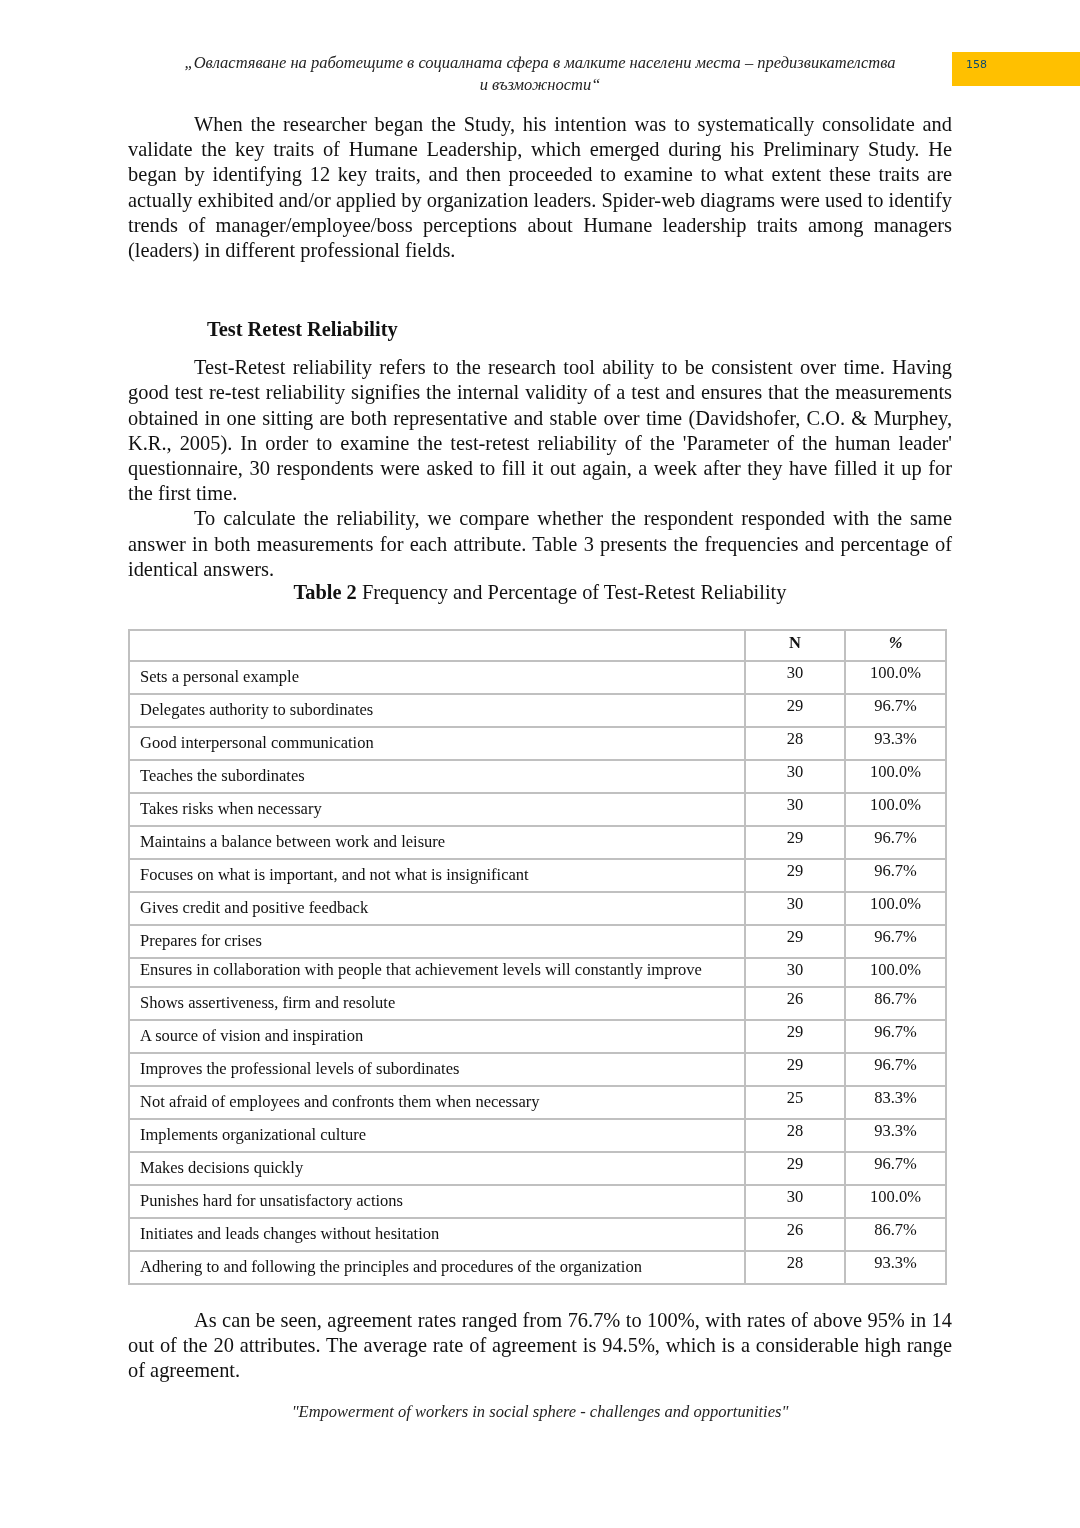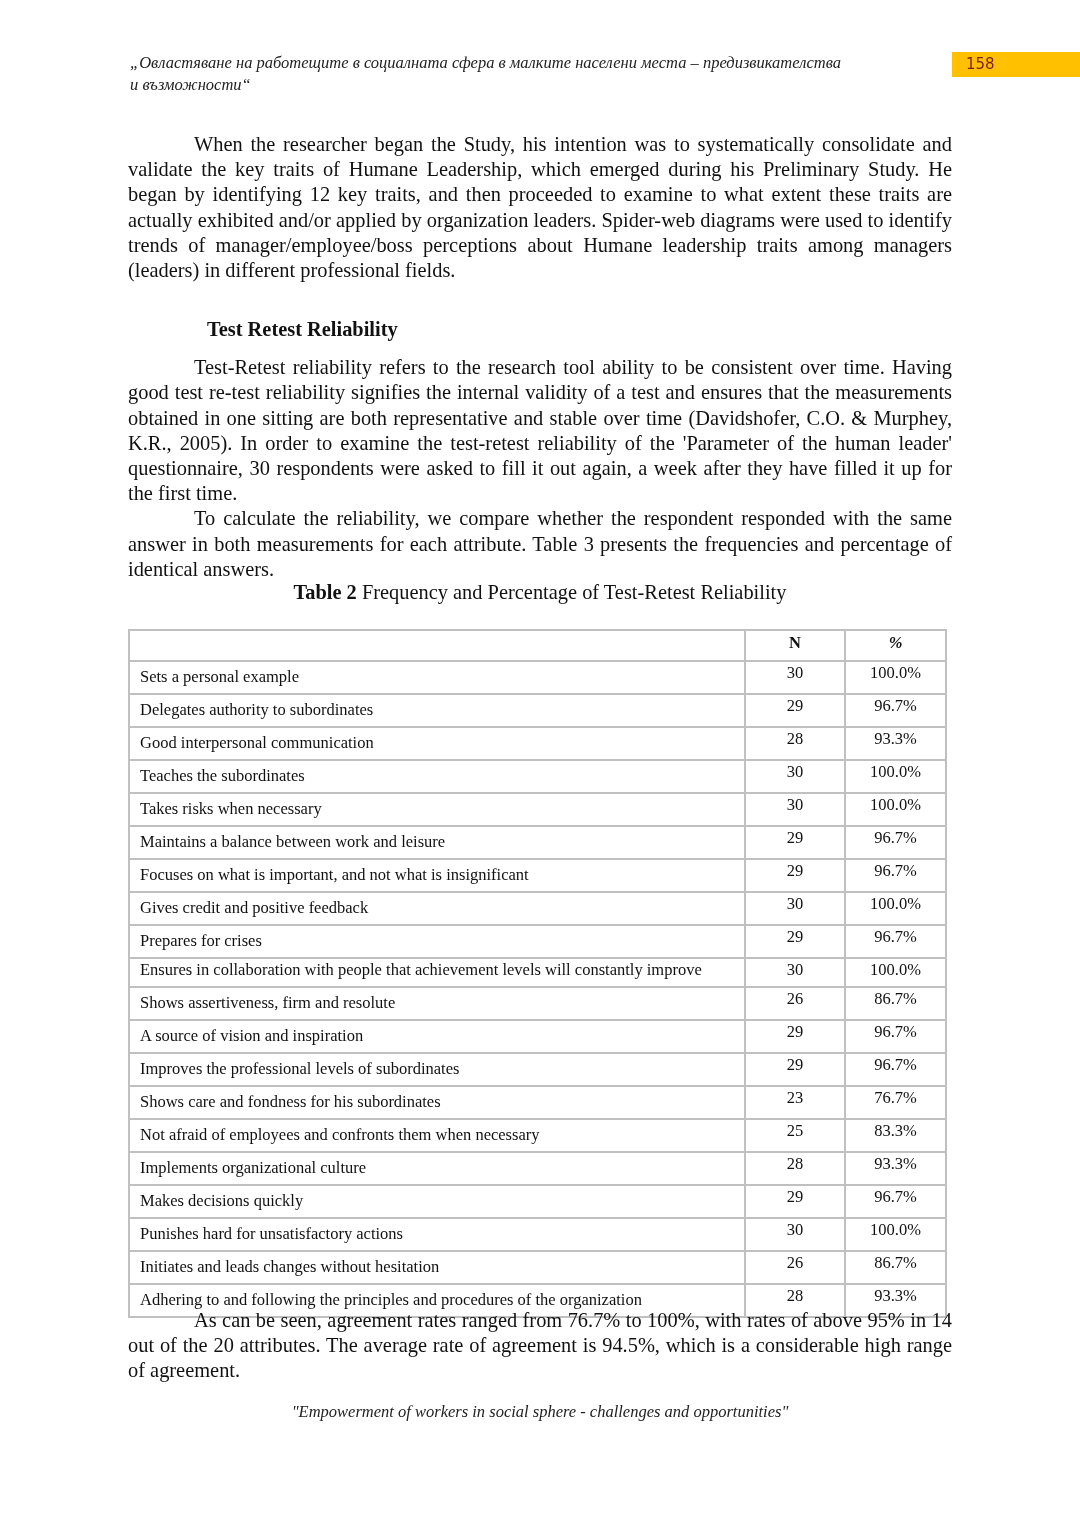--- a/index.html
+++ b/index.html
@@ -1,22 +1,22 @@
 <!DOCTYPE html>
 <html><head>
 <meta charset="utf-8">
 <style>
   html, body { margin: 0; padding: 0; background: #ffffff; }
   body { width: 1080px; height: 1528px; position: relative; overflow: hidden;
          font-family: "Liberation Serif", "DejaVu Serif", serif; color: #111; }
-  .hdr { position: absolute; left: 130px; width: 820px; top: 52px; text-align: left;
+  .hdr { position: absolute; left: 130px; width: 820px; top: 52px; text-align: center;
          font-style: italic; font-size: 16.5px; line-height: 22px; color: #222; }
-  .badge { position: absolute; left: 952px; top: 52px; width: 128px; height: 25px;
-           background: #ffc000; color: #7f1d1d; font-family: "DejaVu Sans", sans-serif;
-           font-size: 15px; line-height: 25px; padding-left: 14px; box-sizing: border-box; }
+  .badge { position: absolute; left: 952px; top: 52px; width: 128px; height: 34px;
+           background: #ffc000; color: #0c4a6e; font-family: "DejaVu Sans", sans-serif;
+           font-size: 11px; line-height: 25px; padding-left: 14px; box-sizing: border-box; }
   .body { position: absolute; left: 128px; width: 824px; }
   p.para { margin: 0; font-size: 20.4px; line-height: 25.2px; text-align: justify; }
   p.para.indent { text-indent: 66px; }
   .sec-title { margin: 13px; font-size: 20.4px; line-height: 25.2px; font-weight: bold; padding-left: 66px; }
   .caption { position: absolute; left: 128px; width: 824px; top: 580px; text-align: center;
              font-size: 20.4px; line-height: 25px; }
   .caption b { font-weight: bold; }
   table.t3 { position: absolute; left: 128px; top: 629px; width: 819px; border-collapse: collapse;
              font-size: 16.5px; }
   table.t3 td, table.t3 th { border: 2px solid #c0c0c0; padding: 0 10px; vertical-align: top; }
@@ -31,21 +31,21 @@
 </style>
 </head>
 <body>
 
 <div class="hdr">
   <div>„Овластяване на работещите в социалната сфера в малките населени места – предизвикателства</div>
   <div>и възможности“</div>
 </div>
 <div class="badge">158</div>
 
-<div class="body" style="top:132px;">
+<div class="body" style="top:112px;">
   <p class="para indent">When the researcher began the Study, his intention was to systematically consolidate and validate the key traits of Humane Leadership, which emerged during his Preliminary Study. He began by identifying 12 key traits, and then proceeded to examine to what extent these traits are actually exhibited and/or applied by organization leaders. Spider-web diagrams were used to identify trends of manager/employee/boss perceptions about Humane leadership traits among managers (leaders) in different professional fields.</p>
 </div>
 
 <div class="body" style="top:304px;">
   <div class="sec-title">Test Retest Reliability</div>
   <p class="para indent">Test-Retest reliability refers to the research tool ability to be consistent over time. Having good test re-test reliability signifies the internal validity of a test and ensures that the measurements obtained in one sitting are both representative and stable over time (Davidshofer, C.O. &amp; Murphey, K.R., 2005).  In order to examine the test-retest reliability of the 'Parameter of the human leader' questionnaire, 30 respondents were asked to fill it out again, a week after they have filled it up for the first time.</p>
   <p class="para indent">To calculate the reliability, we compare whether the respondent responded with the same answer in both measurements for each attribute. Table 3 presents the frequencies and percentage of identical answers.</p>
 </div>
 
 <div class="caption"><b>Table 2</b><span> Frequency and Percentage of Test-Retest Reliability</span></div>
@@ -118,25 +118,20 @@
         <td class="lbl">A source of vision and inspiration</td>
         <td class="num">29</td>
         <td class="pct">96.7%</td>
       </tr>
     <tr>
         <td class="lbl">Improves the professional levels of subordinates</td>
         <td class="num">29</td>
         <td class="pct">96.7%</td>
       </tr>
     <tr>
-        <td class="lbl">Shows care and fondness for his subordinates</td>
-        <td class="num">23</td>
-        <td class="pct">76.7%</td>
-      </tr>
-    <tr>
         <td class="lbl">Not afraid of employees and confronts them when necessary</td>
         <td class="num">25</td>
         <td class="pct">83.3%</td>
       </tr>
     <tr>
         <td class="lbl">Implements organizational culture</td>
         <td class="num">28</td>
         <td class="pct">93.3%</td>
       </tr>
     <tr>

